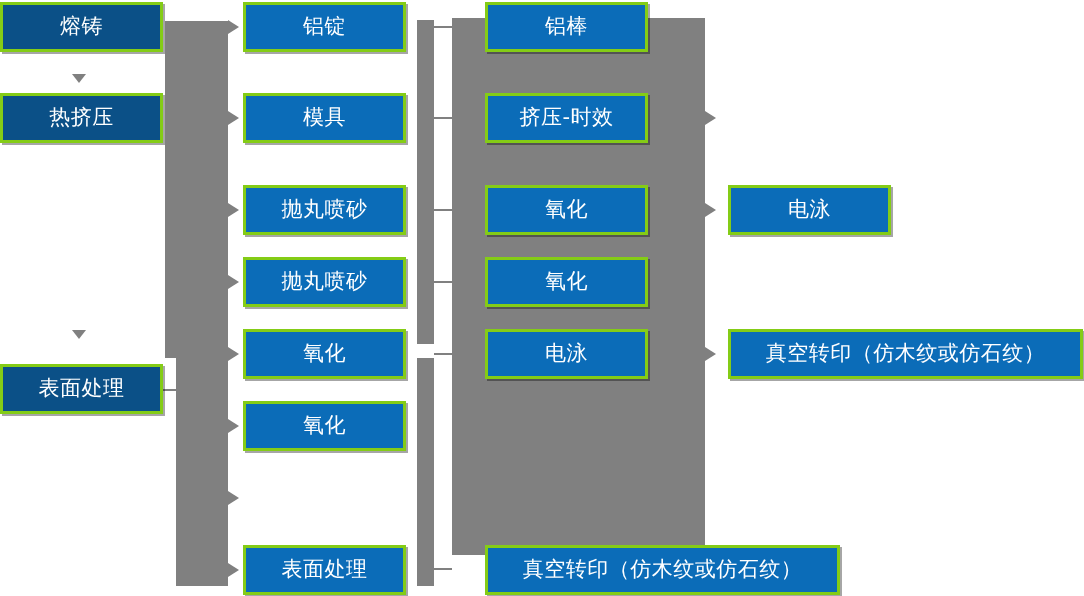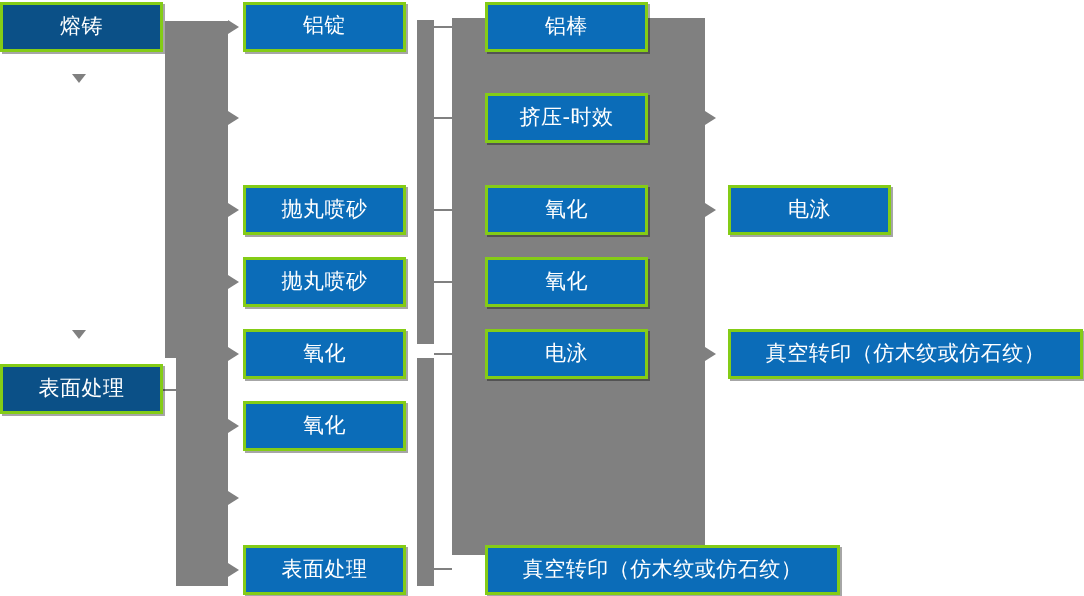--- a/index.html
+++ b/index.html
@@ -76,26 +76,32 @@
 
   <div class="band" style="left:452px;top:18px;width:253px;height:537px;"></div>
 
   <div class="arrowhead" style="left:705px;top:111px;"></div>
   <div class="arrowhead" style="left:705px;top:203px;"></div>
   <div class="arrowhead" style="left:705px;top:347px;"></div>
 
   <div class="node dark" style="left:0px;top:2px;width:163px;height:50px;">
     <span>熔铸</span>
   </div>
+  <div class="node dark" style="left:0px;top:93px;width:163px;height:50px;">
+    <span>热挤压</span>
+  </div>
   <div class="node dark" style="left:0px;top:364px;width:163px;height:50px;">
     <span>表面处理</span>
   </div>
 
-  <div class="node light" style="left:243px;top:2px;width:163px;height:50px;font-family:Liberation Mono, monospace;">
+  <div class="node light" style="left:243px;top:2px;width:163px;height:50px;">
     <span>铝锭</span>
+  </div>
+  <div class="node light" style="left:243px;top:93px;width:163px;height:50px;">
+    <span>模具</span>
   </div>
   <div class="node light" style="left:243px;top:185px;width:163px;height:50px;">
     <span>抛丸喷砂</span>
   </div>
   <div class="node light" style="left:243px;top:257px;width:163px;height:50px;">
     <span>抛丸喷砂</span>
   </div>
   <div class="node light" style="left:243px;top:329px;width:163px;height:50px;">
     <span>氧化</span>
   </div>

